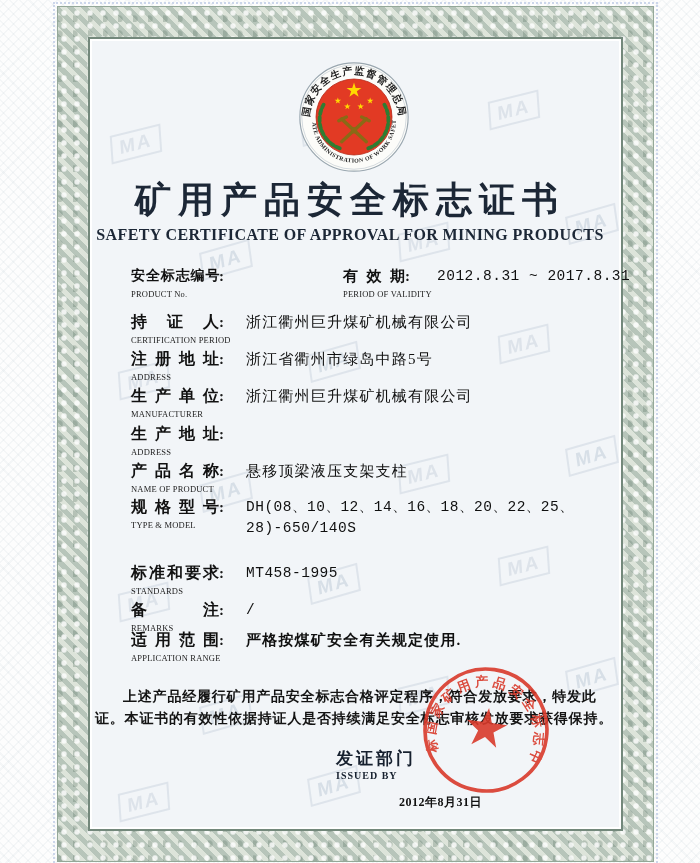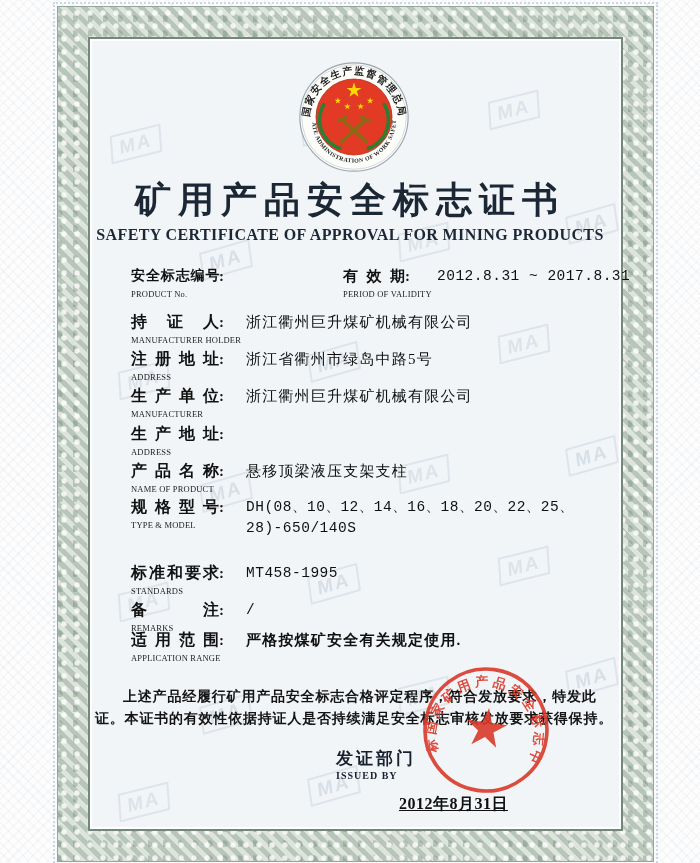--- a/index.html
+++ b/index.html
@@ -77,21 +77,21 @@
   
   .statement{
     position:absolute;left:95px;top:686px;width:518px;z-index:2;
     font-size:14px;font-weight:bold;line-height:22px;letter-spacing:.8px;
     text-indent:2em;color:#141414;
   }
   .issued{position:absolute;left:336px;top:747px;width:96px;text-align:left;z-index:2;}
   .issued .zh2{font-size:17px;font-weight:bold;letter-spacing:3px;color:#16202e;}
   .issued .en2{font-size:10px;letter-spacing:1px;color:#16202e;font-weight:bold;}
   .issue-date{position:absolute;left:399px;top:794px;z-index:2;
-    font-size:16px;font-weight:bold;letter-spacing:.5px;color:#101010;text-decoration:underline;}
+    font-size:12px;font-weight:bold;letter-spacing:.5px;color:#101010;}
   .stamp{position:absolute;left:420px;top:664px;z-index:3;opacity:.9;transform:rotate(8deg);}
 </style>
 </head>
 <body>
 
 <div class="page">
 
   <div class="frame"></div>
   <div class="innerarea"></div>
 
@@ -164,21 +164,21 @@
           <span class="zh">有效期</span><span class="colon">:</span>
           <span class="en">PERIOD OF VALIDITY</span>
         </div>
         <div class="f-value mono">2012.8.31 ~ 2017.8.31</div>
       </div>
     </div>
 
     <div class="row r2">
       <div class="f-label">
         <span class="zh">持证人</span><span class="colon">:</span>
-        <span class="en">MANUFACTURER HOLDER</span>
+        <span class="en">CERTIFICATION PERIOD</span>
       </div>
       <div class="f-value">浙江衢州巨升煤矿机械有限公司</div>
     </div>
 
     <div class="row r3">
       <div class="f-label">
         <span class="zh">注册地址</span><span class="colon">:</span>
         <span class="en">ADDRESS</span>
       </div>
       <div class="f-value">浙江省衢州市绿岛中路5号</div>

